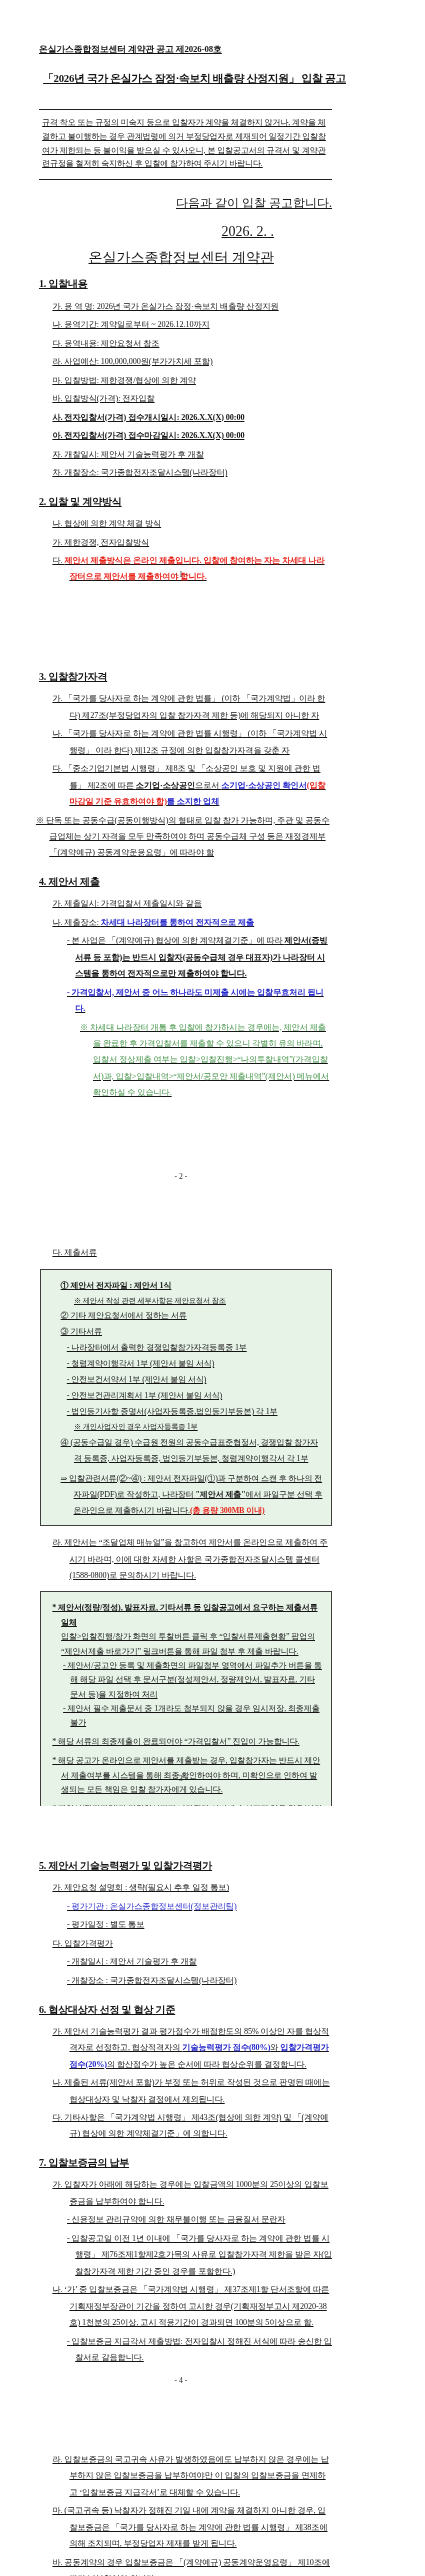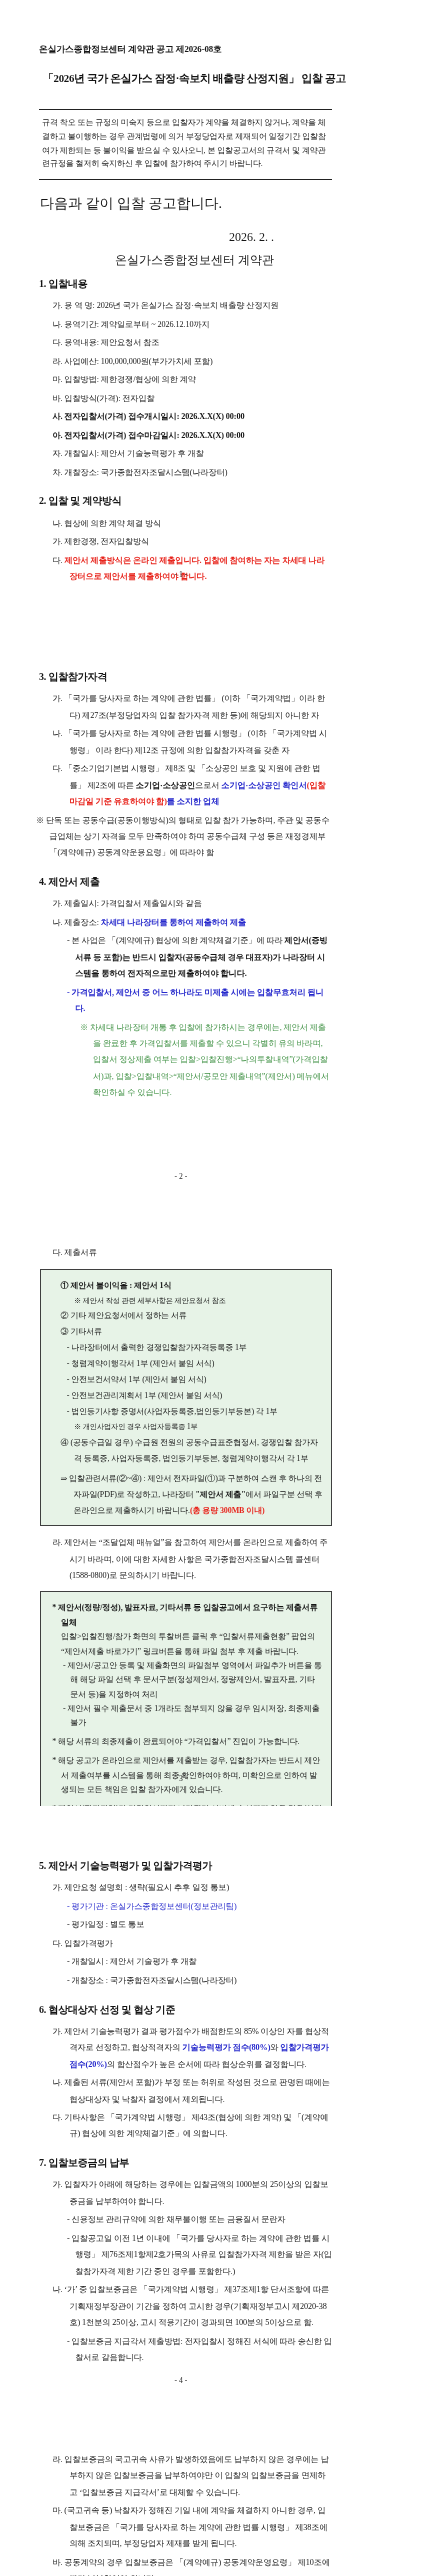--- a/index.html
+++ b/index.html
@@ -1,35 +1,35 @@
 <!DOCTYPE html>
 <html lang="ko" style="font-size:8.2px"><head>
 <meta charset="utf-8">
 <style>
   html,body{margin:0;padding:0;}
   body{
     width:426px; background:#ffffff; color:#151515;
     font-family:"Liberation Serif","DejaVu Serif",serif;
     -webkit-font-smoothing:antialiased;
   }
-  .page{position:relative; width:362px; height:602px; box-sizing:border-box; overflow:hidden; background:#fff;}
+  .page{position:relative; width:362px; height:602px; box-sizing:border-box; overflow:hidden; background:#fff;text-decoration:underline;}
   #p1{padding:44px 30px 0 39px;}
   #p2{padding:62px 30px 0 39px;}
   #p3{padding:41px 30px 16px 39px;}
   #p4{padding:47px 30px 0 39px;}
   #p5{padding:44px 30px 0 39px;}
 
   .notice-no{font-size:8.8px; font-weight:700; letter-spacing:-0.1px;}
   .doc-title{font-size:10.8px; font-weight:700; margin:15.5px 0 0 4.1px; letter-spacing:-0.3px; white-space:nowrap;}
   .warn-box{
     margin-top:23px; border-top:1.5px solid #222; border-bottom:1.5px solid #222;
     padding:6.7px 2.1px 7.7px 3.1px; font-size:8px; line-height:1.72; letter-spacing:-0.1px;
   }
-  .intro{font-size:14px; margin:15.5px 0 0 1px;}
-  .rightblk{margin-top:13px; text-align:right; padding-right:58px; font-size:12px; line-height:1.85;}
+  .intro{font-size:12px; margin:15.5px 0 0 1px;text-align:right;}
+  .rightblk{margin-top:7px; text-align:right; padding-right:58px; font-size:14px; line-height:1.85;}
 
   h2.sec{font-size:10px; font-weight:700; margin:13.4px 0 7.2px 0; letter-spacing:-0.2px;}
   h2.first{margin-top:6.2px;}
   p{margin:0;}
   .item{font-size:8.2px; line-height:2.0; margin:0 0 2.1px 13.4px; padding-left:17px; text-indent:-17px; letter-spacing:-0.1px;}
   .sub{font-size:8.2px; line-height:2.0; margin:0 0 2.1px 28px; padding-left:8.2px; text-indent:-8.2px; letter-spacing:-0.1px;}
   .note{font-size:8.2px; line-height:2.0; margin:0 0 2.1px 41px; padding-left:13px; text-indent:-13px; letter-spacing:-0.1px;}
   .note0{font-size:8.2px; line-height:2.0; margin:0 0 2.1px -3.1px; padding-left:13.4px; text-indent:-13.4px; letter-spacing:-0.1px;}
 
   .b{font-weight:700;}
@@ -89,33 +89,33 @@
 
 <div class="page" id="p2">
   <h2 class="sec first">3. 입찰참가자격</h2>
   <p class="item"><span>가. 「국가를 당사자로 하는 계약에 관한 법률」 (이하 「국가계약법」이라 한다) 제27조(부정당업자의 입찰 참가자격 제한 등)에 해당되지 아니한 자</span></p>
   <p class="item"><span>나. 「국가를 당사자로 하는 계약에 관한 법률 시행령」 (이하 「국가계약법 시행령」 이라 한다) 제12조 규정에 의한 입찰참가자격을 갖춘 자</span></p>
   <p class="item"><span>다. 「중소기업기본법 시행령」 제8조 및 「소상공인 보호 및 지원에 관한 법률」 제2조에 따른 </span><span class="b">소기업·소상공인</span><span>으로서 </span><span class="blue">소기업·소상공인 확인서</span><span class="red">(입찰마감일 기준 유효하여야 함)</span><span class="blue">를 소지한 업체</span></p>
   <p class="note0"><span>※ 단독 또는 공동수급(공동이행방식)의 형태로 입찰 참가 가능하며, 주관 및 공동수급업체는 상기 자격을 모두 만족하여야 하며 공동수급체 구성 등은 재정경제부 「(계약예규) 공동계약운용요령」에 따라야 함</span></p>
 
   <h2 class="sec">4. 제안서 제출</h2>
   <p class="item"><span>가. 제출일시: 가격입찰서 제출일시와 같음</span></p>
-  <p class="item"><span>나. 제출장소: </span><span class="blue">차세대 나라장터를 통하여 제출하여 제출</span></p>
+  <p class="item"><span>나. 제출장소: </span><span class="blue">차세대 나라장터를 통하여 전자적으로 제출</span></p>
   <p class="sub"><span>- 본 사업은 「(계약예규) 협상에 의한 계약체결기준」에 따라 </span><span class="b">제안서(증빙서류 등 포함)는 반드시 입찰자(공동수급체 경우 대표자)가 나라장터 시스템을 통하여 전자적으로만 제출하여야 합니다.</span></p>
   <p class="sub"><span class="blue">- 가격입찰서, 제안서 중 어느 하나라도 미제출 시에는 입찰무효처리 됩니다.</span></p>
   <p class="note"><span class="green">※ 차세대 나라장터 개통 후 입찰에 참가하시는 경우에는, 제안서 제출을 완료한 후 가격입찰서를 제출할 수 있으니 각별히 유의 바라며, 입찰서 정상제출 여부는 입찰&gt;입찰진행&gt;“나의투찰내역”(가격입찰서)과, 입찰&gt;입찰내역&gt;“제안서/공모안 제출내역”(제안서) 메뉴에서 확인하실 수 있습니다.</span></p>
 
   <div class="pgnum">- 2 -</div>
 </div>
 
 <div class="page" id="p3">
   <p class="item"><span>다. 제출서류</span></p>
 
   <div class="gb" id="box1">
-    <p class="gl num"><span class="b">① 제안서 불이익을 : 제안서 1식</span></p>
+    <p class="gl num"><span class="b">① 제안서 전자파일 : 제안서 1식</span></p>
     <p class="gl small"><span>※ 제안서 작성 관련 세부사항은 제안요청서 참조</span></p>
     <p class="gl num"><span>② 기타 제안요청서에서 정하는 서류</span></p>
     <p class="gl num"><span>③ 기타서류</span></p>
     <p class="gl dash"><span>- 나라장터에서 출력한 경쟁입찰참가자격등록증 1부</span></p>
     <p class="gl dash"><span>- 청렴계약이행각서 1부 (제안서 붙임 서식)</span></p>
     <p class="gl dash"><span>- 안전보건서약서 1부 (제안서 붙임 서식)</span></p>
     <p class="gl dash"><span>- 안전보건관리계획서 1부 (제안서 붙임 서식)</span></p>
     <p class="gl dash"><span>- 법인등기사항 증명서(사업자등록증,법인등기부등본) 각 1부</span></p>
     <p class="gl small"><span>※ 개인사업자인 경우 사업자등록증 1부</span></p>
     <p class="gl num"><span>④ (공동수급일 경우) 수급원 전원의 공동수급표준협정서, 경쟁입찰 참가자격 등록증, 사업자등록증, 법인등기부등본, 청렴계약이행각서 각 1부</span></p>

